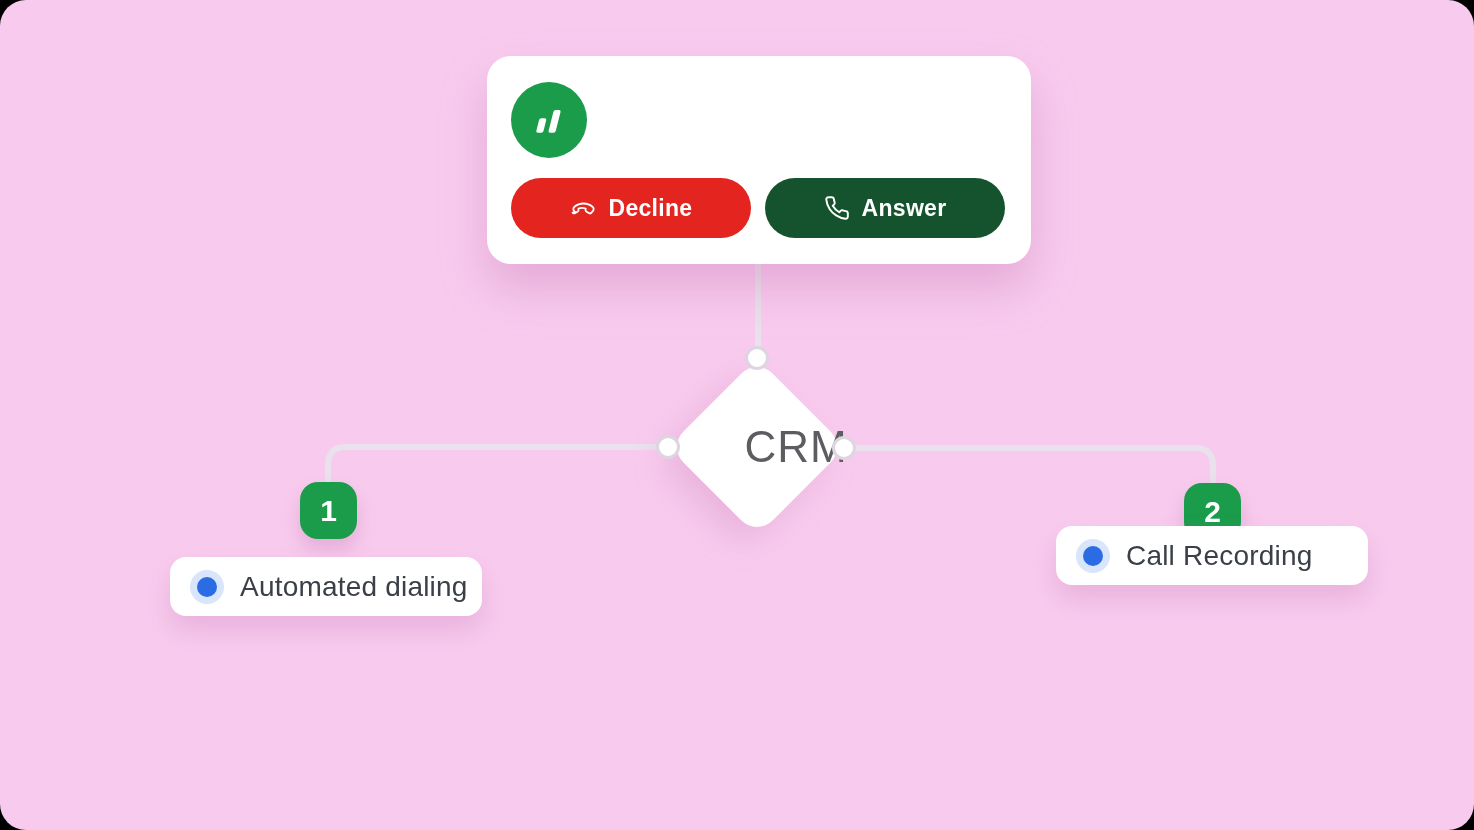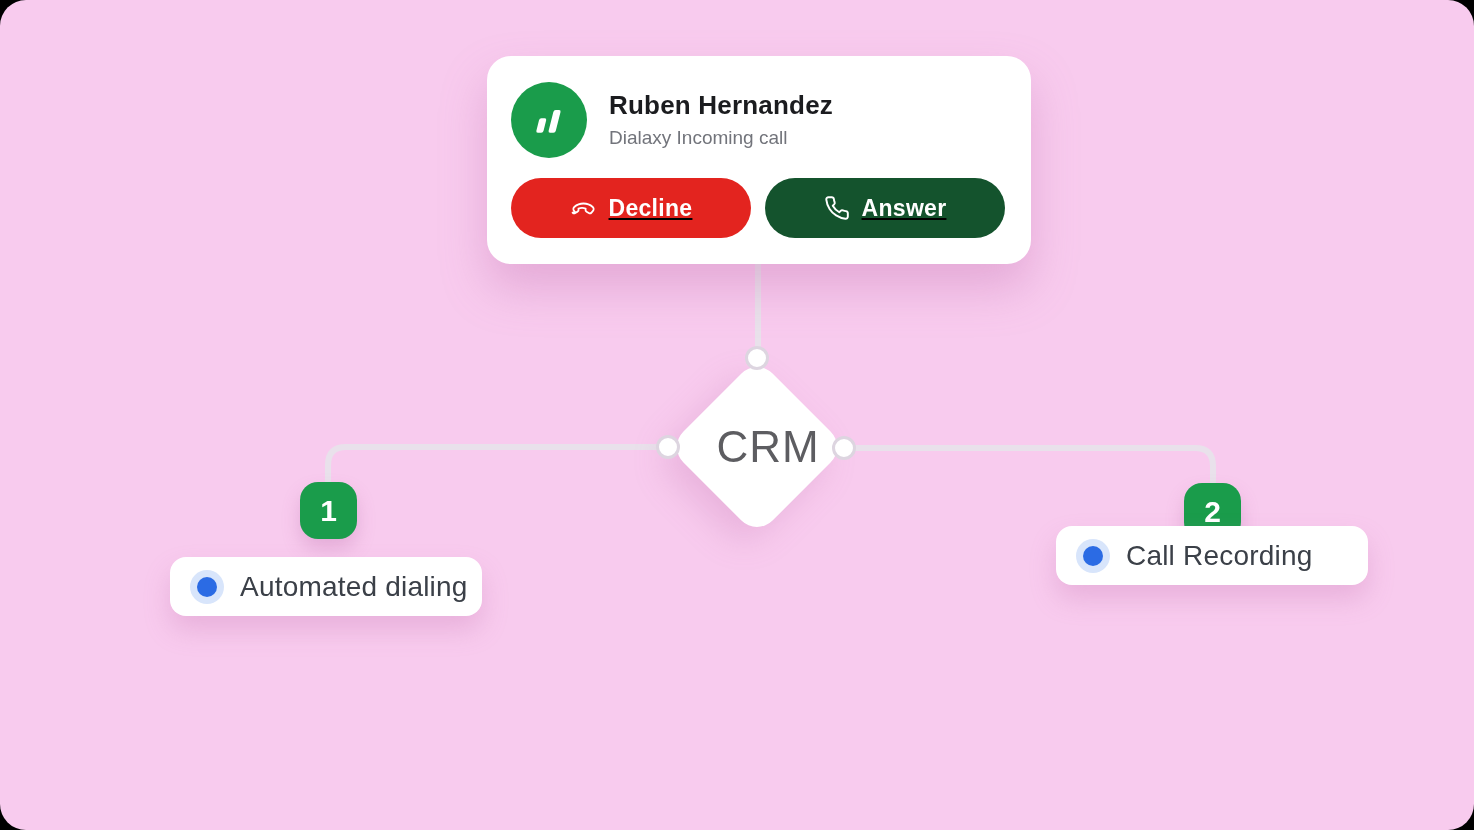--- a/index.html
+++ b/index.html
@@ -62,21 +62,20 @@
   .caller-subtitle {
     font-size: 19px;
     font-weight: 400;
     color: #72747b;
     margin-top: 7px;
   }
   .card-buttons {
     display: flex;
     gap: 14px;
     margin-top: 20px;
-    text-decoration: underline;
   }
   .pill-btn {
     width: 240px;
     height: 60px;
     border: none;
     border-radius: 32px;
     display: flex;
     align-items: center;
     justify-content: center;
     gap: 12px;
@@ -99,21 +98,21 @@
     top: 384px;
     width: 126px;
     height: 126px;
     background: #ffffff;
     border-radius: 22px;
     transform: rotate(45deg);
     box-shadow: 0 18px 32px rgba(193, 110, 173, 0.25);
   }
   .crm-label {
     position: absolute;
-    left: 668px;
+    left: 696px;
     top: 422px;
     width: 200px;
     text-align: center;
     font-size: 44px;
     font-weight: 500;
     color: #5d5d61;
     letter-spacing: 1px;
     line-height: 50px;
   }
   .node-dot {
@@ -209,24 +208,20 @@
     <div class="card-header">
       <div class="avatar">
         <span>
           <svg width="42" height="42" viewBox="0 0 24 24" fill="#ffffff" xmlns="http://www.w3.org/2000/svg">
             <g transform="skewX(-14)">
               <rect x="9.6" y="12.2" width="4.1" height="8.2" rx="1.1"></rect>
               <rect x="16.6" y="7.4" width="4.1" height="13" rx="1.1"></rect>
             </g>
           </svg>
         </span>
-      </div>
-      <div>
-        <div class="caller-name">Ruben Hernandez</div>
-        <div class="caller-subtitle">Dialaxy Incoming call</div>
       </div>
     </div>
     <div class="card-buttons">
       <button class="pill-btn btn-decline">
         <span class="btn-icon">
           <svg width="27" height="27" viewBox="0 0 24 24" fill="none" stroke="#ffffff" stroke-width="1.6" stroke-linecap="round" stroke-linejoin="round" xmlns="http://www.w3.org/2000/svg">
             <path d="M4.9 15.6 L3.6 14.1 c-.9 -1 -.8 -2.5 .2 -3.4 c4.7 -4.2 11.7 -4.2 16.4 0 c1 .9 1.1 2.4 .2 3.4 l-1.3 1.5 c-.6 .7 -1.6 .9 -2.4 .4 l-2 -1.2 c-.7 -.4 -1 -1.1 -.9 -1.9 l.1 -.9 c-2.1 -.7 -4.3 -.7 -6.4 0 l.1 .9 c.1 .8 -.2 1.5 -.9 1.9 l-2 1.2 c-.8 .5 -1.8 .3 -2.4 -.4 Z"></path>
           </svg>
         </span>
         <span>Decline</span>

